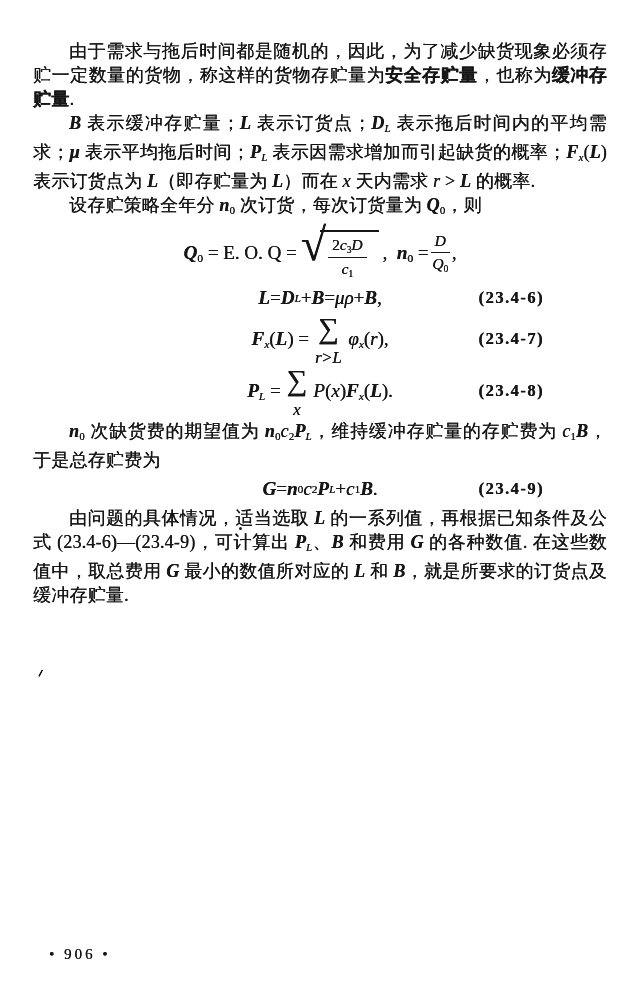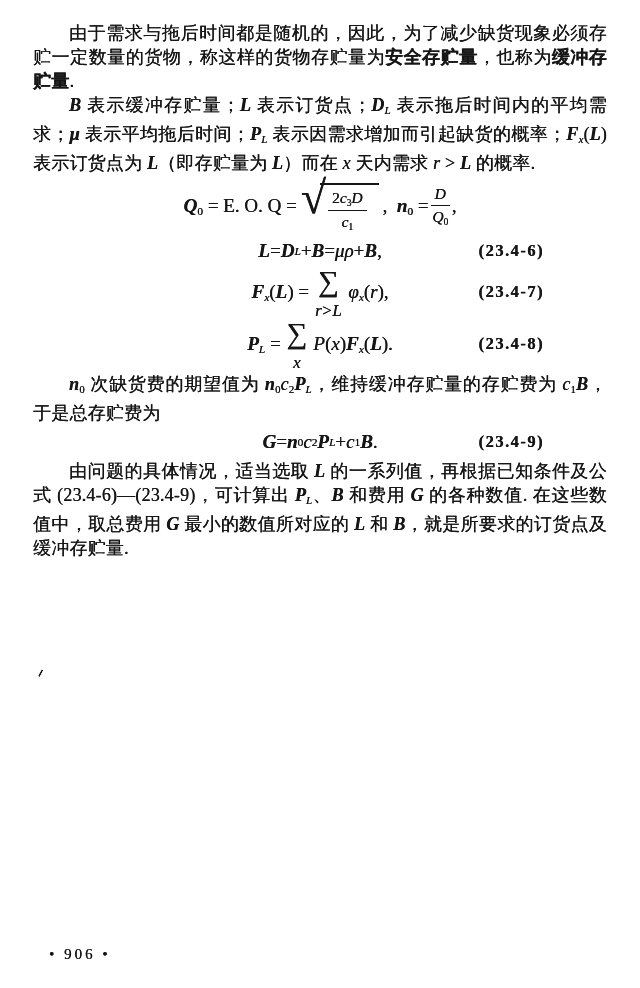--- a/index.html
+++ b/index.html
@@ -2,21 +2,21 @@
 <html><head>
 <meta charset="utf-8">
 <style>
   html,body{margin:0;padding:0;background:#e8e8e8;}
   .page{
     position:relative;
     width:640px;height:988px;
     margin:0 auto;
     background:#ffffff;
     box-sizing:border-box;
-    padding:21px 33px 0 33px;
+    padding:39px 33px 0 33px;
     font-family:"Liberation Serif","DejaVu Serif",serif;
     color:#161616;
     text-shadow:0.3px 0 0 currentColor;
     overflow:hidden;
   }
   .para{
     margin:0;
     text-indent:2em;
     font-size:18px;
     line-height:24px;
@@ -78,20 +78,21 @@
 </style>
 </head>
 <body>
 
 <div class="page">
 
   <p class="para"><span>由于需求与拖后时间都是随机的，因此，为了减少缺货现象必须存贮一定数量的货物，称这样的货物存贮量为</span><span class="st-b">安全存贮量</span><span>，也称为</span><span class="st-b">缓冲存贮量</span><span>.</span></p>
 
   <p class="para"><span class="st-bi">B</span><span> 表示缓冲存贮量；</span><span class="st-bi">L</span><span> 表示订货点；</span><span class="st-bi">D</span><span class="st-isub">L</span><span> 表示拖后时间内的平均需求；</span><span class="st-bi">μ</span><span> 表示平均拖后时间；</span><span class="st-bi">P</span><span class="st-isub">L</span><span> 表示因需求增加而引起缺货的概率；</span><span class="st-bi">F</span><span class="st-isub">x</span><span>(</span><span class="st-bi">L</span><span>)</span><span> 表示订货点为 </span><span class="st-bi">L</span><span>（即存贮量为 </span><span class="st-bi">L</span><span>）而在 </span><span class="st-i">x</span><span> 天内需求 </span><span class="st-i">r</span><span> &gt; </span><span class="st-bi">L</span><span> 的概率.</span></p>
 
+  <p class="para"><span>设存贮策略全年分 </span><span class="st-bi">n</span><span class="st-sub">0</span><span> 次订货，每次订货量为 </span><span class="st-bi">Q</span><span class="st-sub">0</span><span>，则</span></p>
 
   <div class="eq-row" style="min-height:52px;">
     <span class="eq-body">
       <span><span class="st-bi">Q</span><span class="st-sub">0</span><span> = E. O. Q = </span></span>
       <span class="sqrt">
         <span class="radical">√</span>
         <span class="sqrt-body">
           <span class="frac">
             <span class="fnum"><span>2</span><span class="st-i">c</span><span class="st-sub">3</span><span class="st-i">D</span></span>
             <span class="fden"><span class="st-i">c</span><span class="st-sub">1</span></span>

